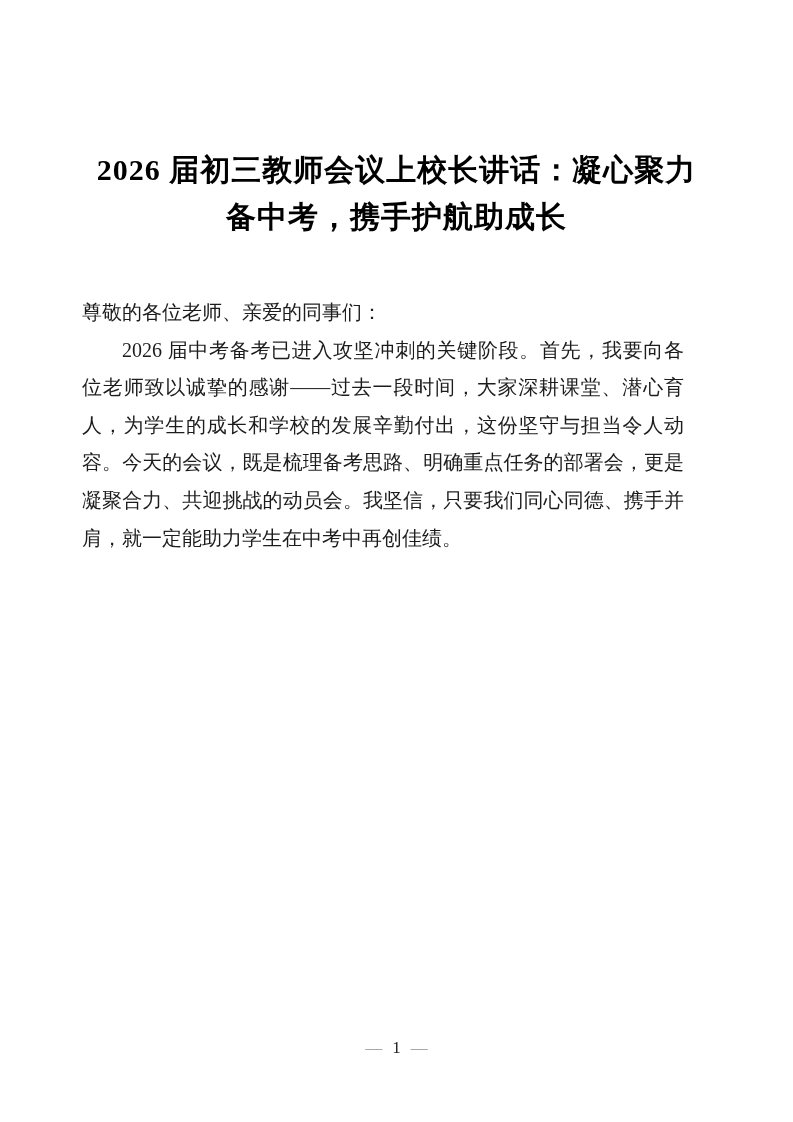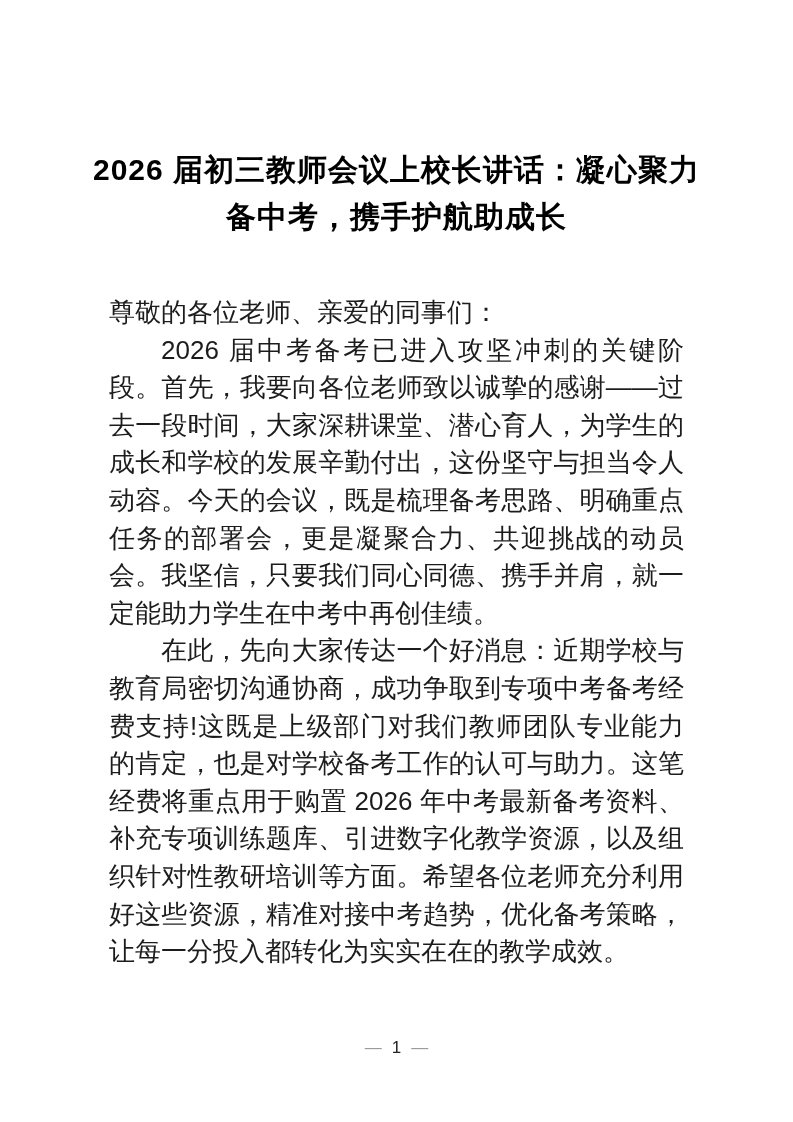--- a/index.html
+++ b/index.html
@@ -6,38 +6,38 @@
     margin: 0;
     padding: 0;
     background: #ffffff;
   }
   .page {
     position: relative;
     width: 793px;
     height: 1122px;
     margin: 0 auto;
     background: #ffffff;
-    font-family: Liberation Sans, sans-serif;
+    font-family: Liberation Serif, serif;
     color: #1c1c1c;
     overflow: hidden;
     box-sizing: border-box;
   }
   .doc-title {
     margin: 0;
     padding: 146px 92px 0 92px;
     font-size: 30px;
     line-height: 47px;
     font-weight: bold;
     text-align: center;
     letter-spacing: 1px;
     color: #000000;
   }
   .doc-body {
-    margin: 54px 109px 0 109px;
-    font-size: 26px;
+    margin: 54px 109px 0 82px;
+    font-size: 20px;
     line-height: 37.6px;
     text-align: justify;
     text-justify: inter-ideograph;
     color: #1c1c1c;
   }
   .doc-body p {
     margin: 0;
     padding: 0;
   }
   .para-indent {
@@ -65,20 +65,19 @@
 </head>
 <body>
 
 <div class="page">
 
   <h1 class="doc-title">2026 届初三教师会议上校长讲话：凝心聚力备中考，携手护航助成长</h1>
 
   <div class="doc-body">
     <p class="salutation">尊敬的各位老师、亲爱的同事们：</p>
     <p class="para-indent">2026 届中考备考已进入攻坚冲刺的关键阶段。首先，我要向各位老师致以诚挚的感谢——过去一段时间，大家深耕课堂、潜心育人，为学生的成长和学校的发展辛勤付出，这份坚守与担当令人动容。今天的会议，既是梳理备考思路、明确重点任务的部署会，更是凝聚合力、共迎挑战的动员会。我坚信，只要我们同心同德、携手并肩，就一定能助力学生在中考中再创佳绩。</p>
-    <p class="para-indent">在此，先向大家传达一个好消息：近期学校与教育局密切沟通协商，成功争取到专项中考备考经费支持!这既是上级部门对我们教师团队专业能力的肯定，也是对学校备考工作的认可与助力。这笔经费将重点用于购置 2026 年中考最新备考资料、补充专项训练题库、引进数字化教学资源，以及组织针对性教研培训等方面。希望各位老师充分利用好这些资源，精准对接中考趋势，优化备考策略，让每一分投入都转化为实实在在的教学成效。</p>
   </div>
 
   <div class="page-footer">
     <span class="dash">—</span><span class="num">1</span><span class="dash">—</span>
   </div>
 
 </div>
 
 </body></html>

